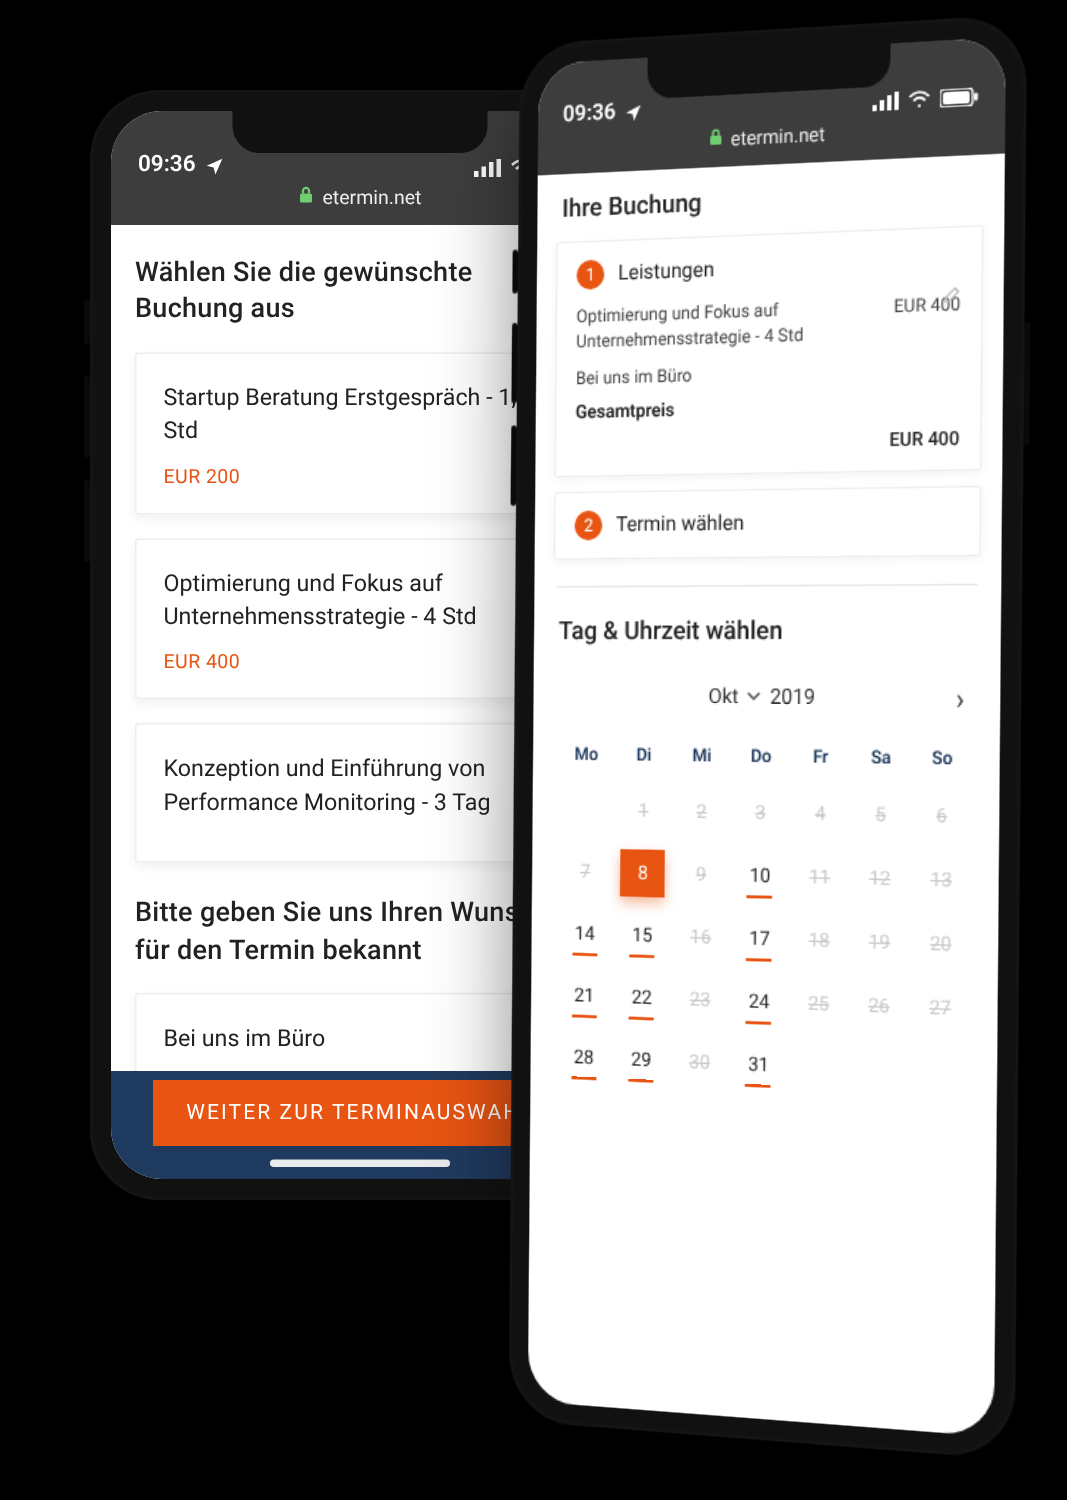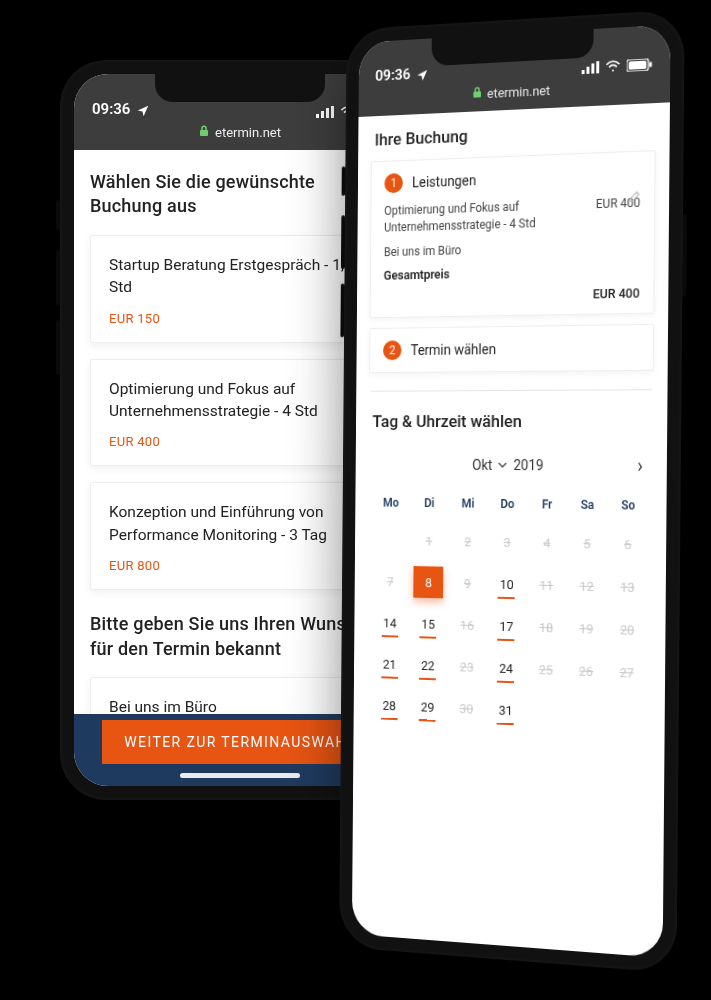--- a/index.html
+++ b/index.html
@@ -168,29 +168,28 @@
             <path d="M3 5V3.2a2 2 0 0 1 4 0V5" fill="none" stroke="#6fcf6f" stroke-width="1.5"></path>
           </svg></span>
       <span class="url">etermin.net</span>
     </div>
 
     <div class="content">
       <div class="h1">Wählen Sie die gewünschte Buchung aus</div>
 
       <div class="card">
         <div class="svc-title">Startup Beratung Erstgespräch - 1,5 Std</div>
-        <div class="svc-price">EUR 150</div>
+        <div class="svc-price">EUR 200</div>
       </div>
       <div class="card">
         <div class="svc-title">Optimierung und Fokus auf Unternehmensstrategie - 4 Std</div>
         <div class="svc-price">EUR 400</div>
       </div>
       <div class="card">
         <div class="svc-title">Konzeption und Einführung von Performance Monitoring - 3 Tag</div>
-        <div class="svc-price">EUR 800</div>
       </div>
 
       <div class="h1" style="margin-top:22px;">Bitte geben Sie uns Ihren Wunsch für den Termin bekannt</div>
 
       <div class="card" style="margin-bottom:0;">
         <div class="svc-title" style="margin:0;">Bei uns im Büro</div>
       </div>
     </div>
 
     <div class="bottombar">

